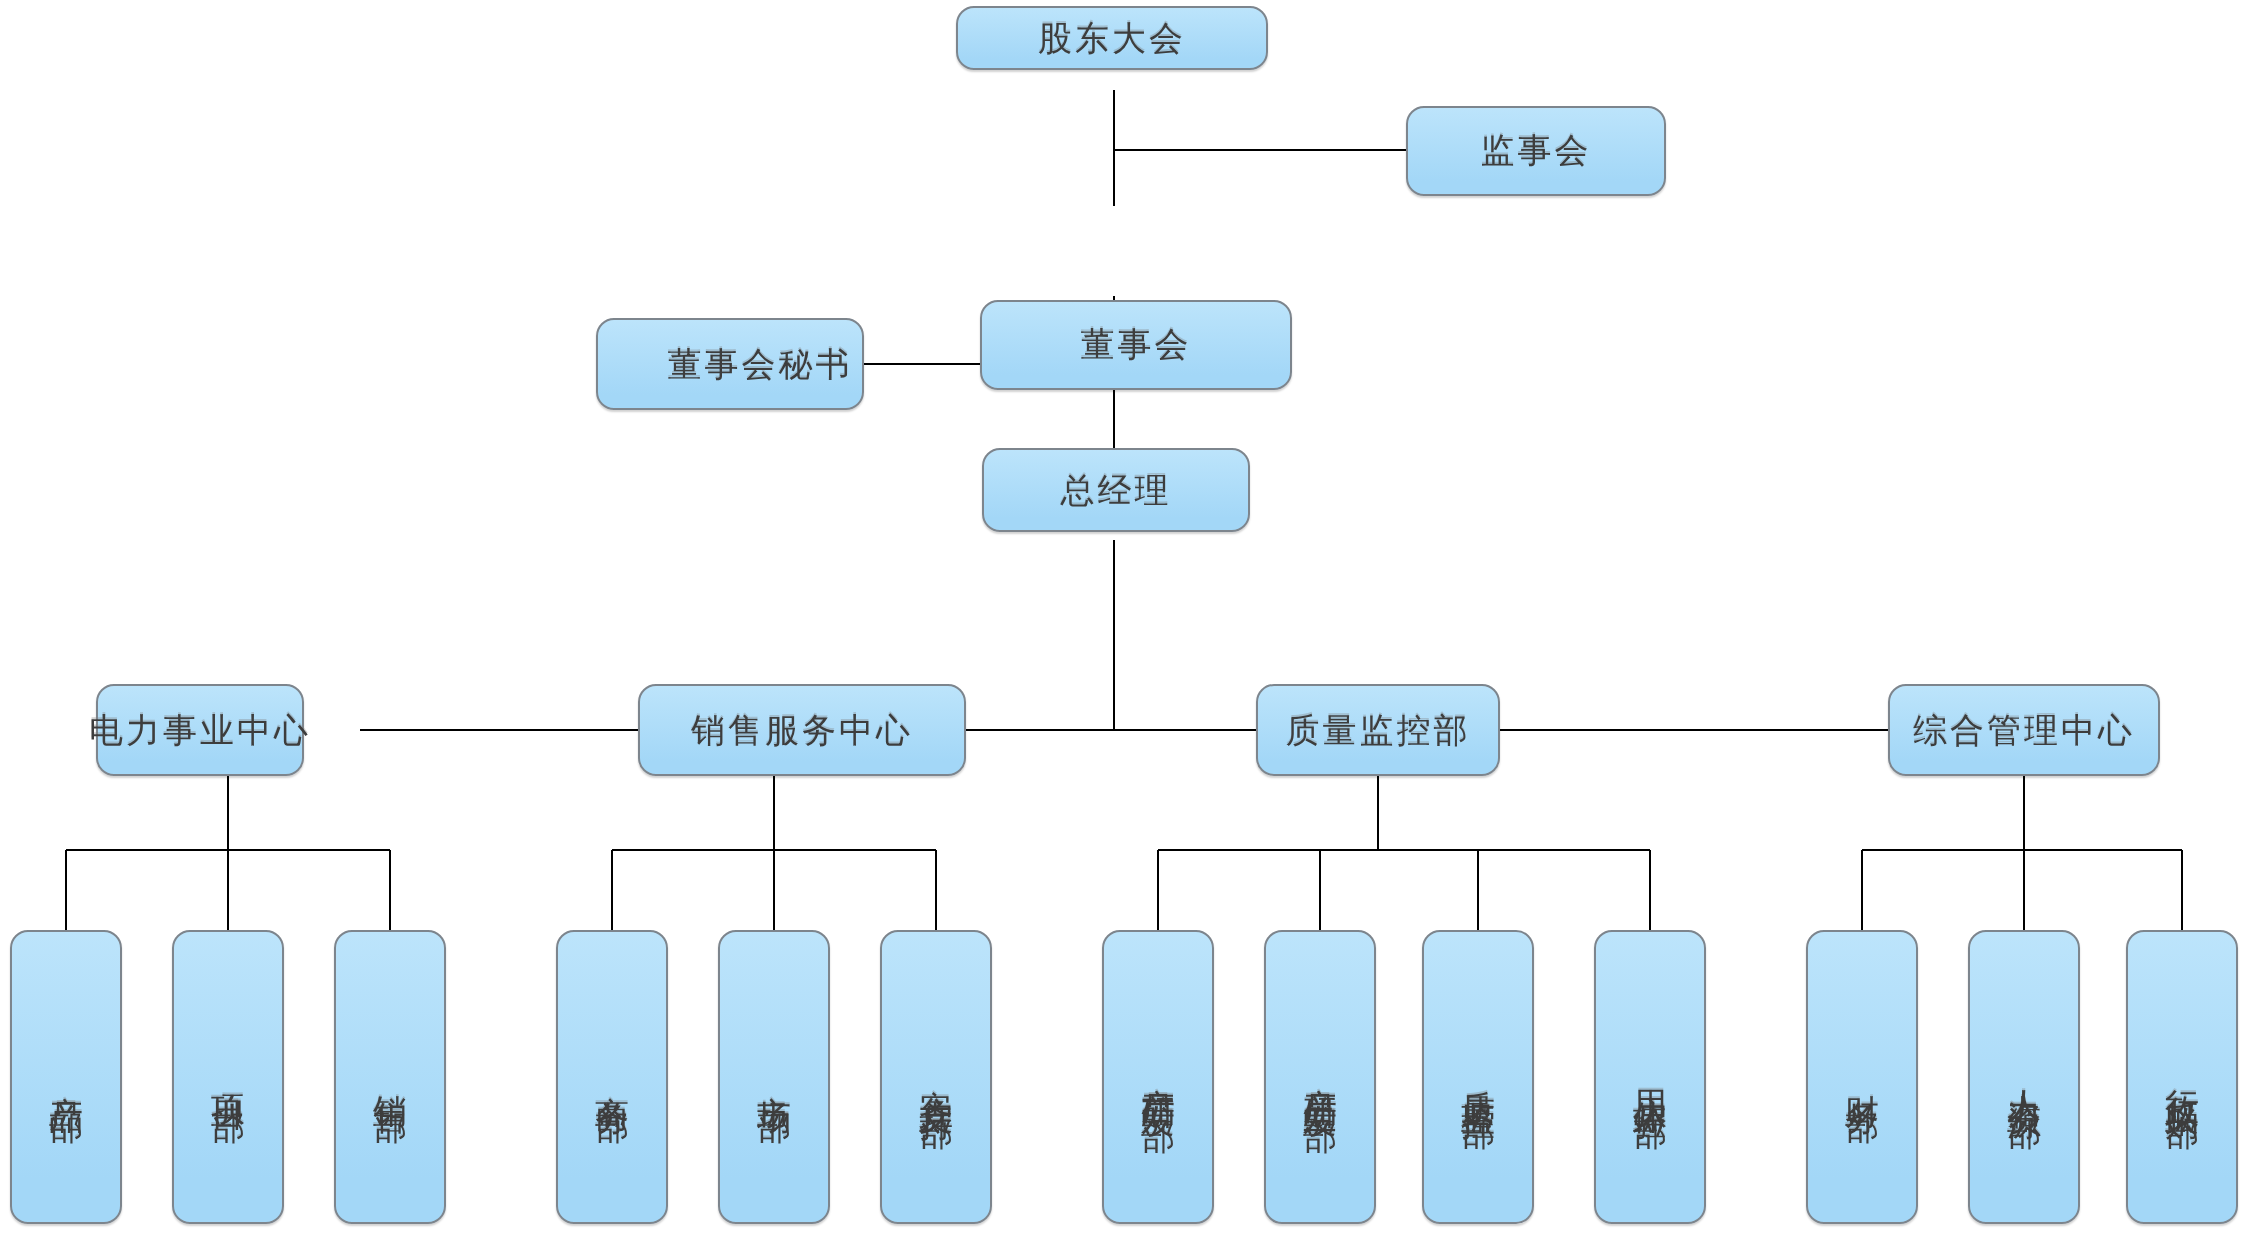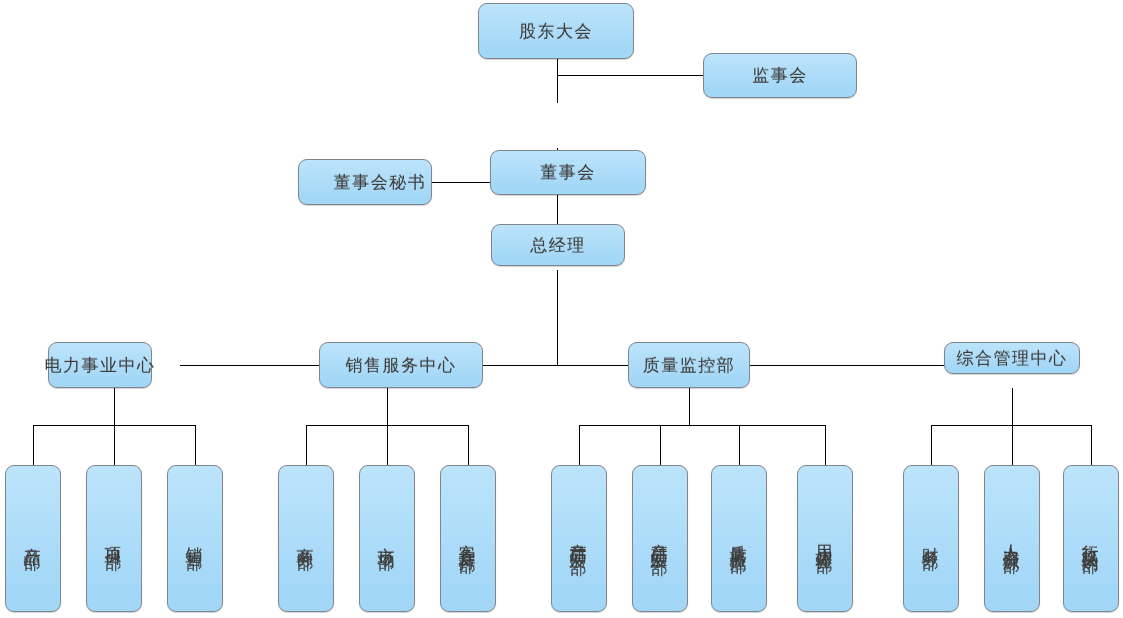--- a/index.html
+++ b/index.html
@@ -92,30 +92,30 @@
       <line x1="825" y1="425" x2="825" y2="465"></line>
 
       <line x1="1012" y1="388" x2="1012" y2="425"></line>
       <line x1="931" y1="425" x2="1091" y2="425"></line>
       <line x1="931" y1="425" x2="931" y2="465"></line>
       <line x1="1012" y1="425" x2="1012" y2="465"></line>
       <line x1="1091" y1="425" x2="1091" y2="465"></line>
     </g>
   </svg>
 
-  <div class="node" style="left:478px; top:3px;   width:156px; height:56px;">股东大会</div>
-  <div class="node" style="left:703px; top:53px;  width:154px; height:45px;font-family:Liberation Serif, serif;">监事会</div>
+  <div class="node" style="left:478px; top:3px;   width:156px; height:32px;">股东大会</div>
+  <div class="node" style="left:703px; top:53px;  width:130px; height:45px;font-family:Liberation Serif, serif;">监事会</div>
   <div class="node" style="left:490px; top:103px; width:156px; height:45px;margin-top:47px;">董事会</div>
   <div class="node" style="left:298px; top:159px; width:134px; height:46px;padding-left:30px;">董事会秘书</div>
   <div class="node" style="left:491px; top:224px; width:134px; height:42px;">总经理</div>
 
   <div class="node" style="left:48px;  top:342px; width:104px; height:46px;">电力事业中心</div>
   <div class="node" style="left:319px; top:342px; width:164px; height:46px;">销售服务中心</div>
   <div class="node" style="left:628px; top:342px; width:122px; height:46px;">质量监控部</div>
-  <div class="node" style="left:944px; top:342px; width:136px; height:32px;">综合管理中心</div>
+  <div class="node" style="left:944px; top:342px; width:136px; height:46px;">综合管理中心</div>
 
   <div class="node v" style="left:5px;    top:465px; width:56px; height:147px;">产品部</div>
   <div class="node v" style="left:86px;   top:465px; width:56px; height:147px;">项目部</div>
   <div class="node v" style="left:167px;  top:465px; width:56px; height:147px;">销售部</div>
   <div class="node v" style="left:278px;  top:465px; width:56px; height:147px;">商务部</div>
   <div class="node v" style="left:359px;  top:465px; width:56px; height:147px;">市场部</div>
   <div class="node v" style="left:440px;  top:465px; width:56px; height:147px;">客户支持部</div>
   <div class="node v" style="left:551px;  top:465px; width:56px; height:147px;">产品研发一部</div>
   <div class="node v" style="left:632px;  top:465px; width:56px; height:147px;">产品研发二部</div>
   <div class="node v" style="left:711px;  top:465px; width:56px; height:147px;">质量监控部</div>

